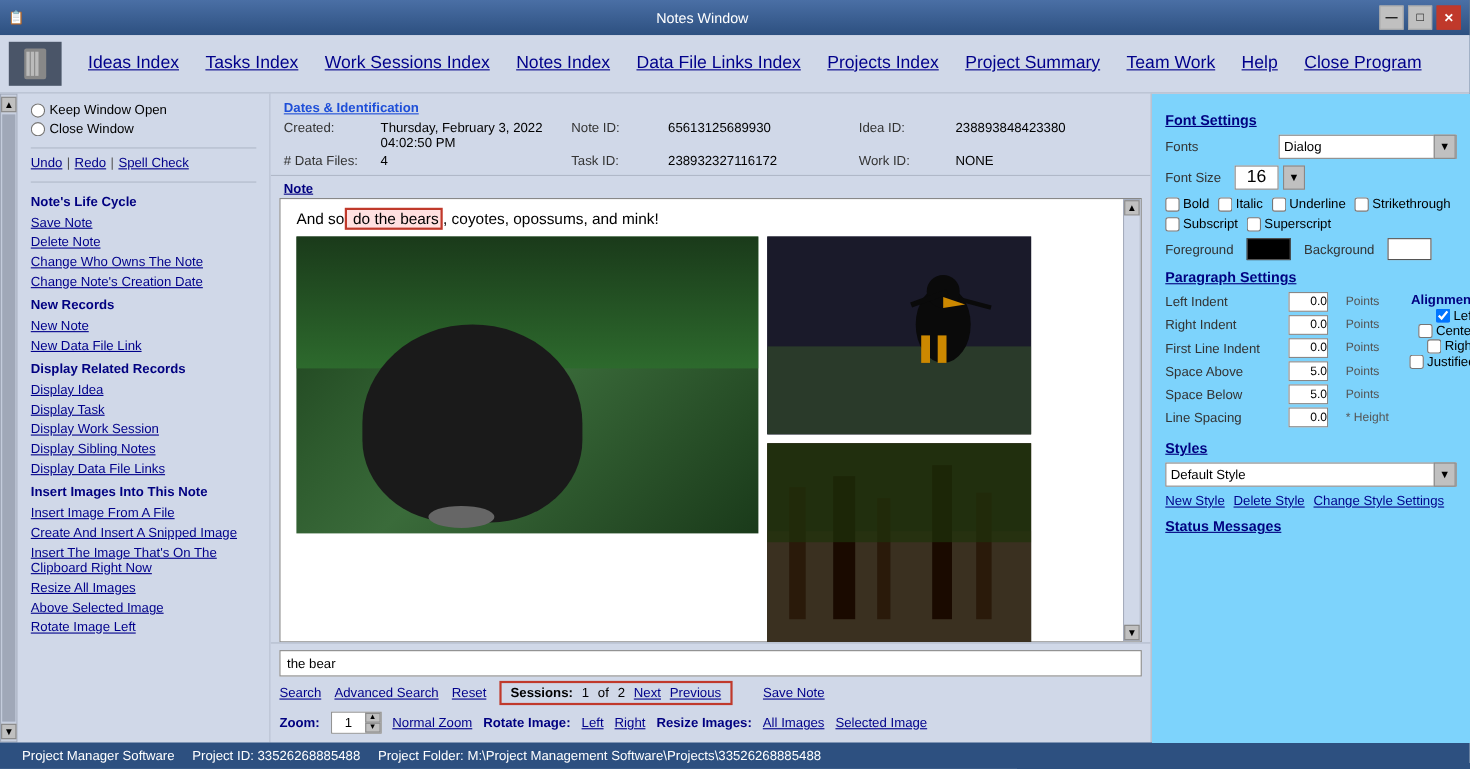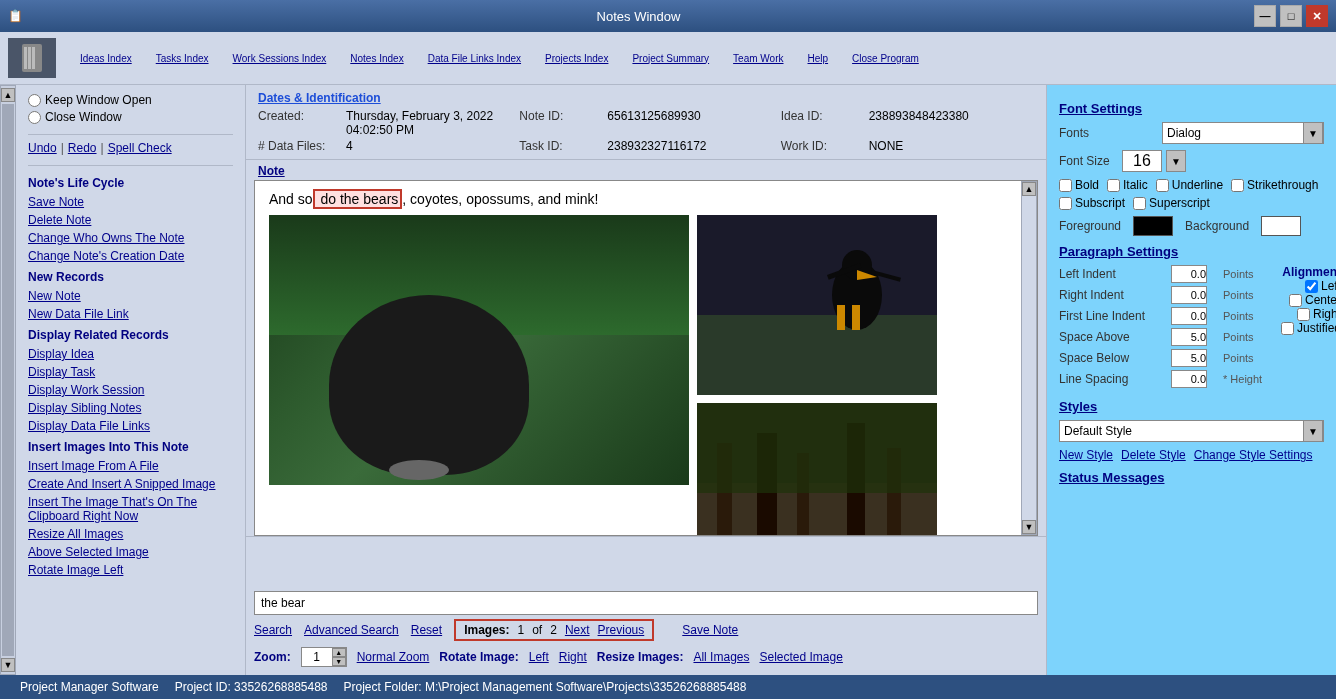--- a/index.html
+++ b/index.html
@@ -55,21 +55,21 @@
       display: flex; align-items: center; justify-content: center;
       margin-right: 12px;
       color: #ccc;
       font-size: 20px;
     }
     .nav-link {
       color: #00008b;
       text-decoration: underline;
       cursor: pointer;
       padding: 4px 12px;
-      font-size: 10px;
+      font-size: 16px;
       font-weight: 500;
       white-space: nowrap;
     }
     
     
     .content-area {
       display: flex;
       flex: 1;
       overflow: hidden;
     }
@@ -255,21 +255,20 @@
       gap: 4px;
     }
     .search-row1 { display: flex; align-items: center; gap: 8px; }
     .search-input {
       flex: 1;
       height: 24px;
       border: 1px solid #888;
       background: white;
       padding: 2px 6px;
       font-size: 12px;
-      margin-top: 48px;
     }
     .search-row2 { display: flex; align-items: center; gap: 12px; }
     .search-link {
       color: #00008b;
       text-decoration: underline;
       cursor: pointer;
       font-size: 12px;
     }
     .matches-box {
       border: 2px solid #c0392b;
@@ -658,21 +657,21 @@
 
       <div class="search-bar">
         <div class="search-row1">
           <input class="search-input" type="text" value="the bear" style="">
         </div>
         <div class="search-row2">
           <span class="search-link">Search</span>
           <span class="search-link">Advanced Search</span>
           <span class="search-link">Reset</span>
           <div class="matches-box">
-            <span class="matches-label">Images:</span>
+            <span class="matches-label">Sessions:</span>
             <span>1</span>
             <span>of</span>
             <span>2</span>
             <button class="matches-btn">Next</button>
             <button class="matches-btn">Previous</button>
           </div>
           <span class="save-note-btn">Save Note</span>
         </div>
         <div class="zoom-row">
           <span class="zoom-label">Zoom:</span>

